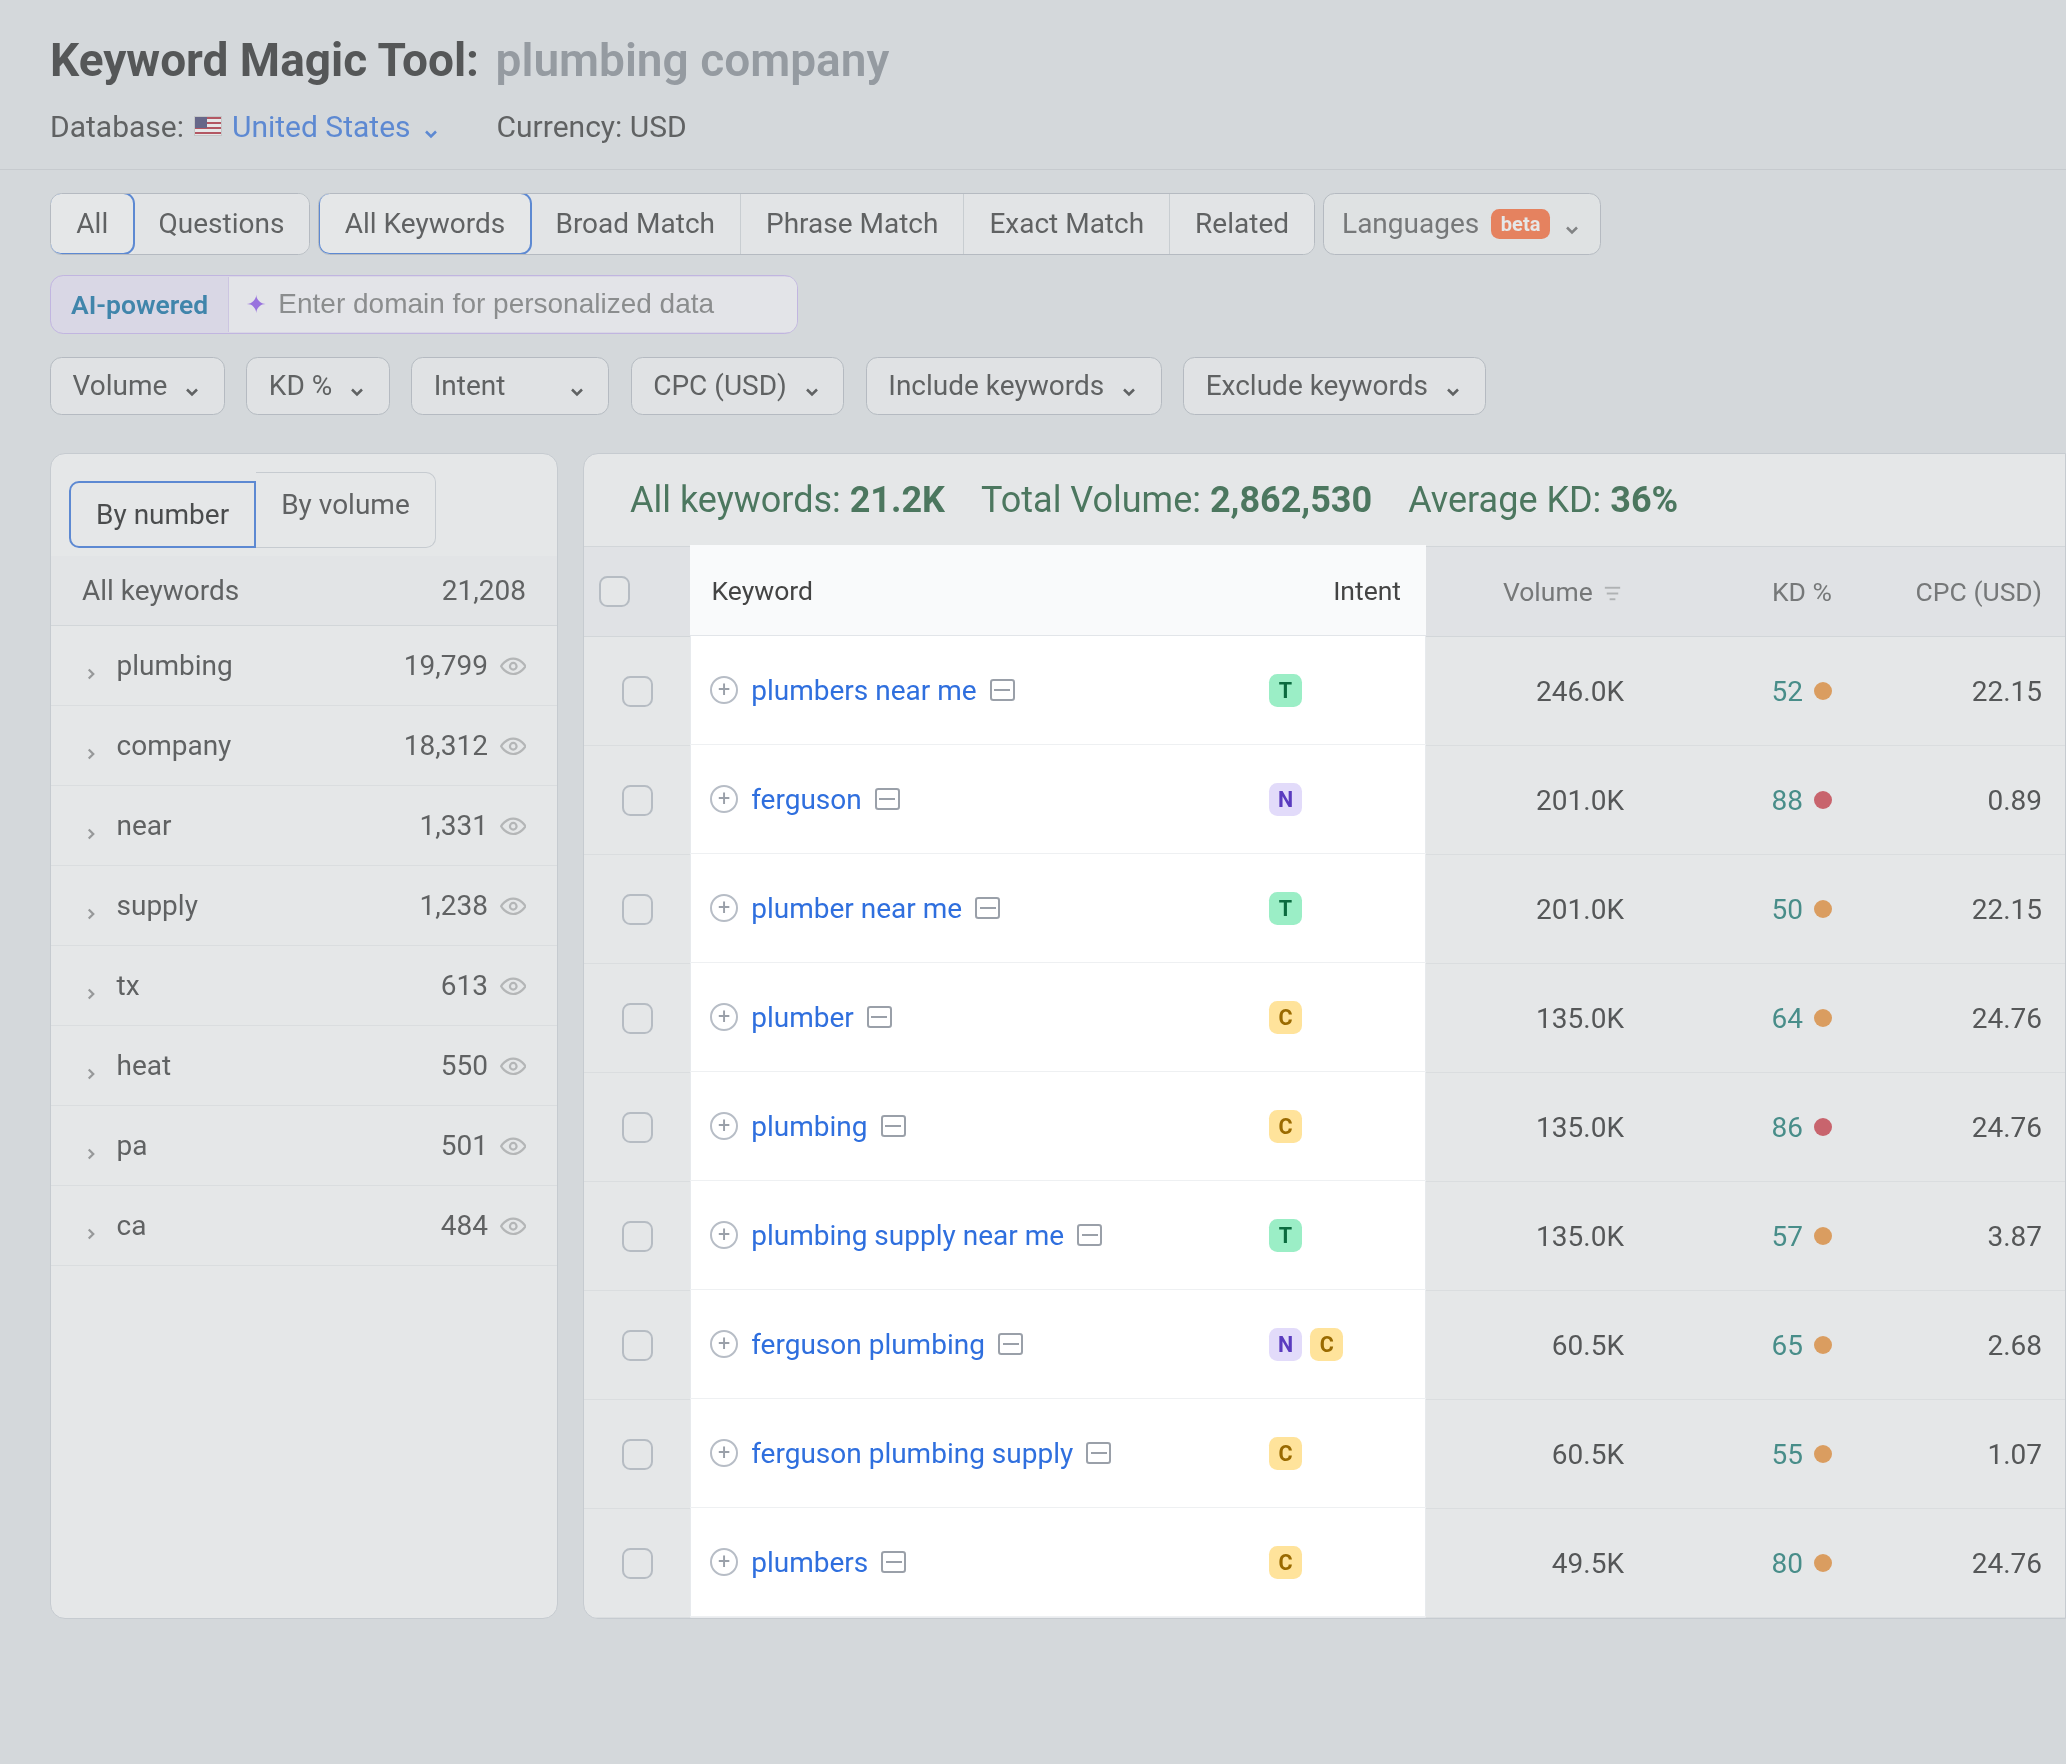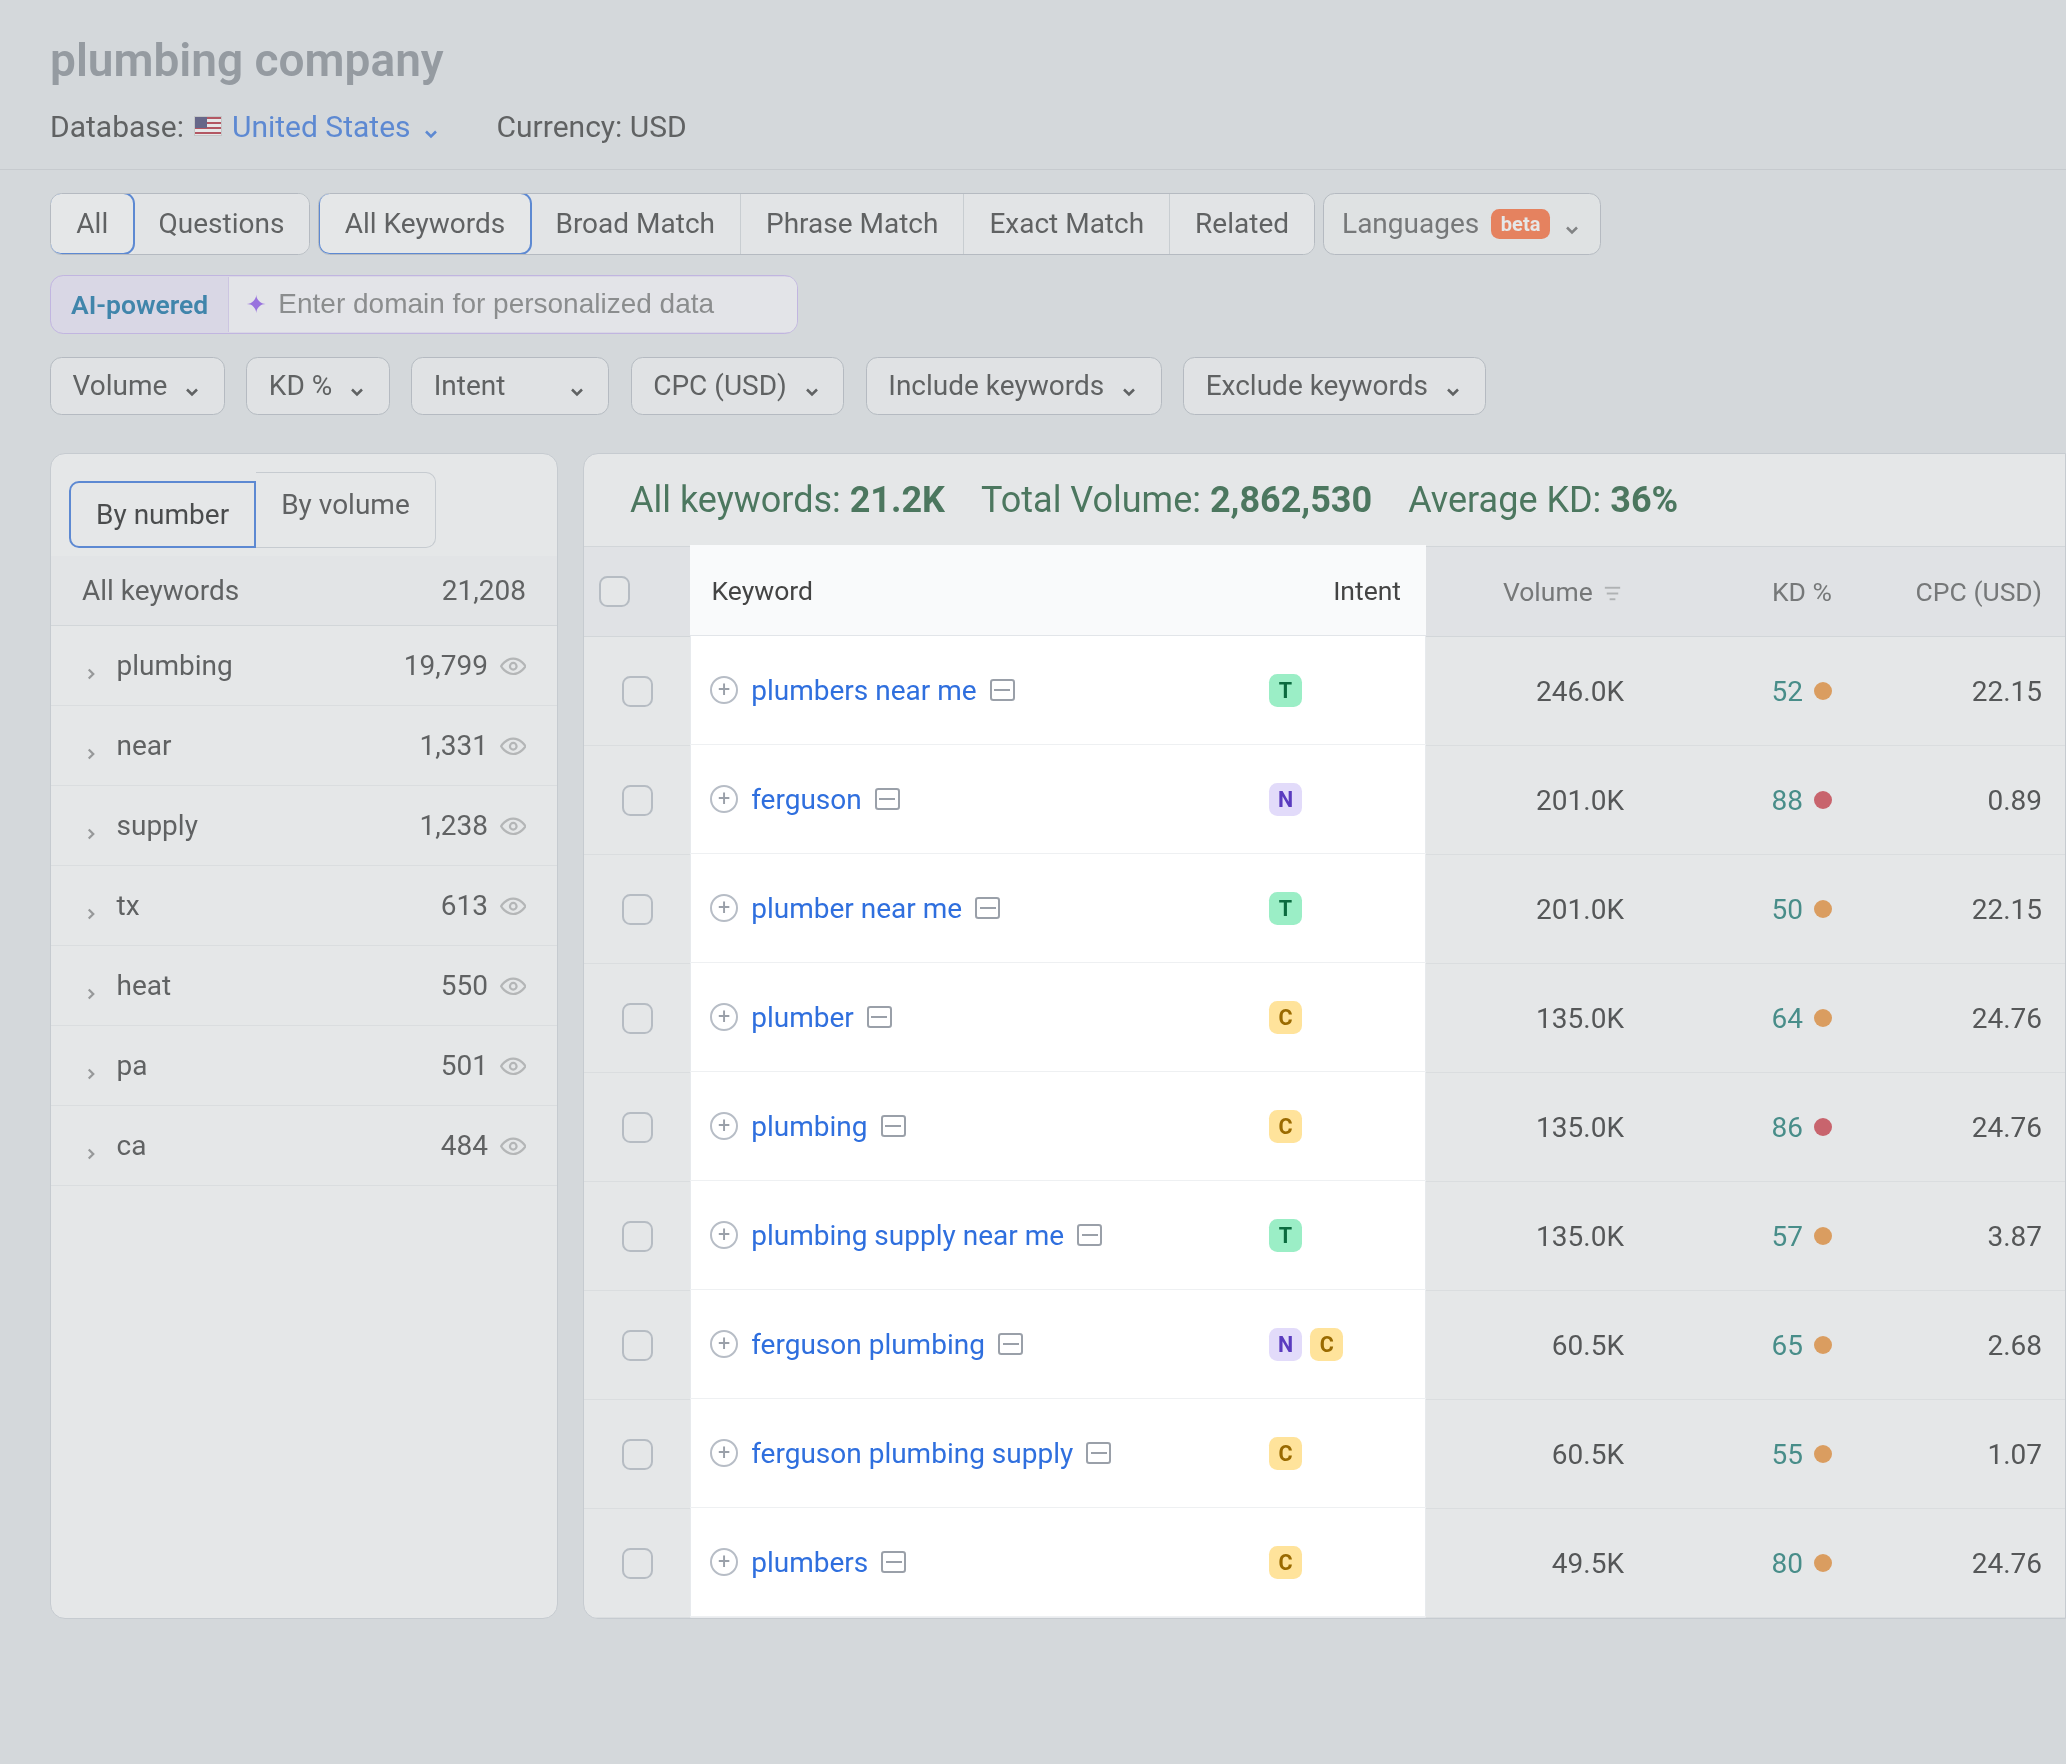--- a/index.html
+++ b/index.html
@@ -317,20 +317,21 @@
   }
   .hz-kw { display:flex; align-items:center; gap:13.2px; padding-left: 20px; color:#2f6fde;}
   .hz-int { display:flex; gap:8.3px; justify-content:flex-start; padding-right:25px;}
 
 </style>
 </head>
 <body>
 
 <div class="header">
   <div class="title-row">
+    <span>Keyword Magic Tool:</span>
     <span class="title-query">plumbing company</span>
   </div>
   <div class="subheader">
     <div class="db-wrap">
       <span class="db-label">Database:</span>
       <span class="flag"></span>
       <span class="db-value">
         <span>United States</span>
         <span class="chev-down">
           <svg viewBox="0 0 24 24" fill="none" stroke="#2f6fde" stroke-width="3">
@@ -445,20 +446,39 @@
       </span>
     </div>
         </div>
         <div class="side-item">
     <div class="side-left">
       <span class="chev-right">
         <svg viewBox="0 0 24 24" fill="none" stroke="#888" stroke-width="3">
                 <polyline points="9 6 15 12 9 18"></polyline>
               </svg>
       </span>
+      <span>company</span>
+    </div>
+    <div class="side-count">
+      <span>18,312</span>
+      <span class="eye">
+        <svg viewBox="0 0 24 24" fill="none" stroke="#777" stroke-width="2">
+                <path d="M1 12s4-7 11-7 11 7 11 7-4 7-11 7S1 12 1 12z"></path>
+                <circle cx="12" cy="12" r="3"></circle>
+              </svg>
+      </span>
+    </div>
+        </div>
+        <div class="side-item">
+    <div class="side-left">
+      <span class="chev-right">
+        <svg viewBox="0 0 24 24" fill="none" stroke="#888" stroke-width="3">
+                <polyline points="9 6 15 12 9 18"></polyline>
+              </svg>
+      </span>
       <span>near</span>
     </div>
     <div class="side-count">
       <span>1,331</span>
       <span class="eye">
         <svg viewBox="0 0 24 24" fill="none" stroke="#777" stroke-width="2">
                 <path d="M1 12s4-7 11-7 11 7 11 7-4 7-11 7S1 12 1 12z"></path>
                 <circle cx="12" cy="12" r="3"></circle>
               </svg>
       </span>

